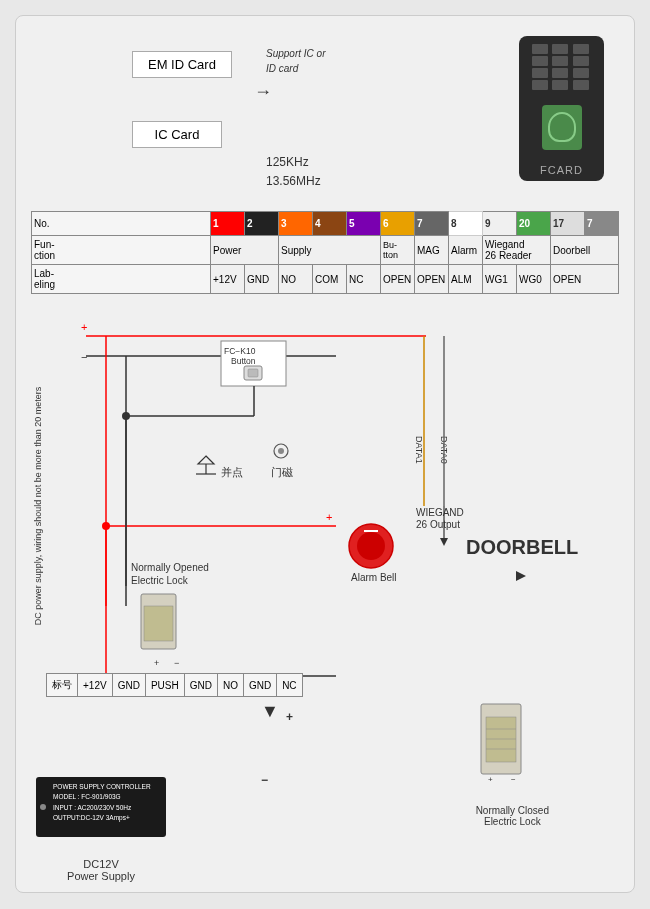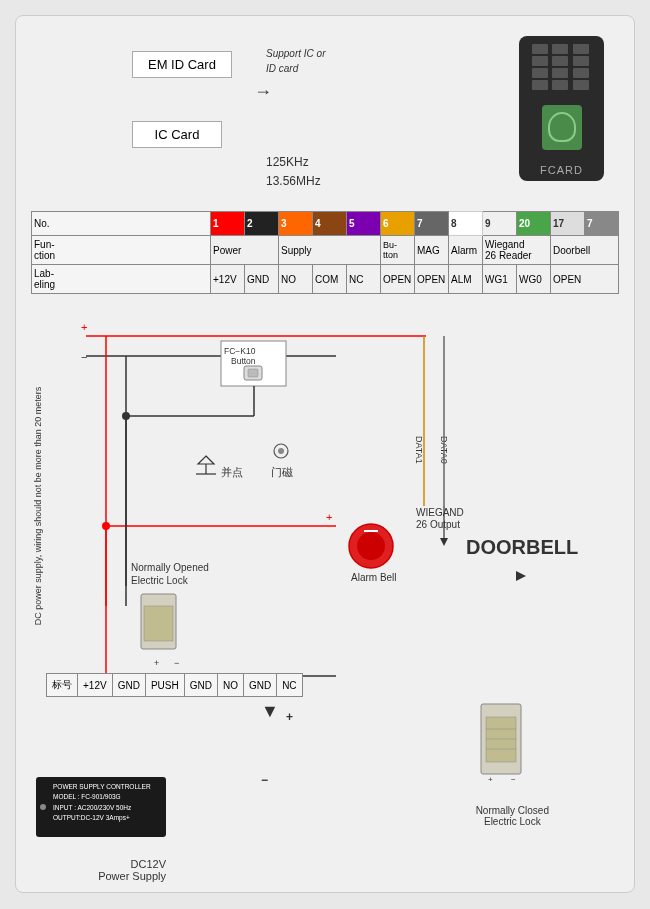--- a/index.html
+++ b/index.html
@@ -402,15 +402,15 @@
   <div class="power-supply-box">
 
     <div style="position:absolute; left:4px; top:50%; transform:translateY(-50%); width:6px; height:6px; background:#888; border-radius:50%;"></div>
     <div class="ps-text" style="margin-left:12px;">
       <div>POWER SUPPLY CONTROLLER</div>
       <div>MODEL : FC-901/903G</div>
       <div>INPUT : AC200/230V  50Hz</div>
       <div>OUTPUT:DC-12V 3Amps+</div>
     </div>
   </div>
-  <div style="position:absolute; bottom:10px; left:20px; width:130px; font-size:11px; text-align:right; color:#333;">DC12V<br>Power Supply</div>
+  <div style="position:absolute; bottom:10px; left:20px; width:130px; font-size:11px; text-align:center; color:#333;">DC12V<br>Power Supply</div>
 
 </div>
 
 </body></html>

